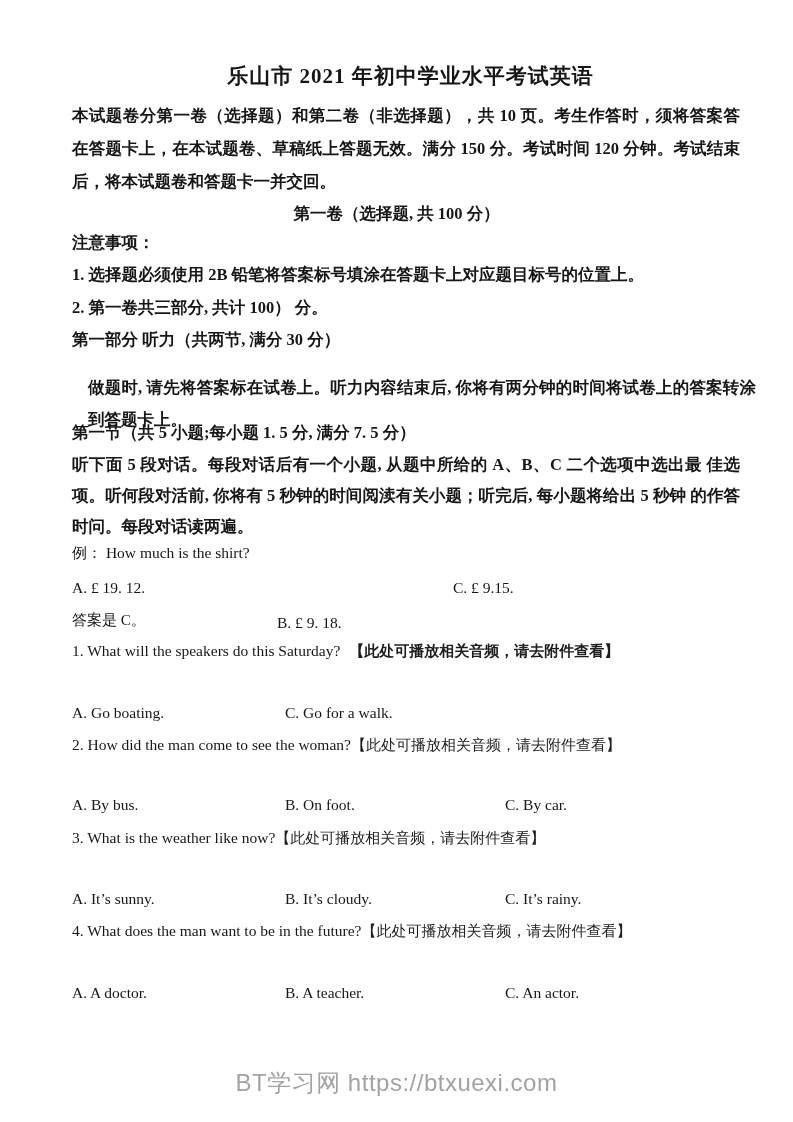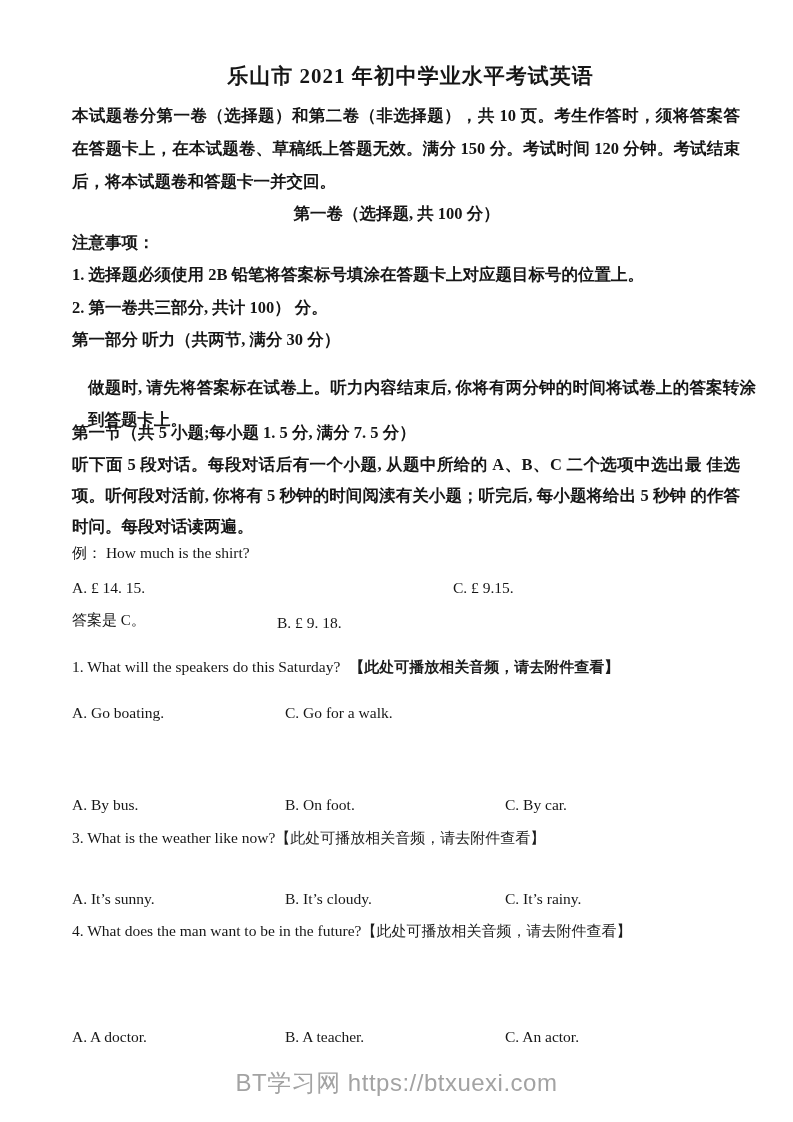--- a/index.html
+++ b/index.html
@@ -86,54 +86,57 @@
   <div class="blk cn-bold" style="top:422px;">第一节（共 5 小题;每小题 1. 5 分, 满分 7. 5 分）</div>
 
   <p class="blk para cn-bold lh31" style="top:449px; margin:0;">听下面 5 段对话。每段对话后有一个小题, 从题中所给的 A、B、C 二个选项中选出最 佳选项。听何段对活前, 你将有 5 秒钟的时间阅渎有关小题；听完后, 每小题将给出 5 秒钟 的作答时问。每段对话读两遍。</p>
 
   <div class="blk en-line" style="top:544px;">
     <span class="small-cn">例：</span>
     <span>How much is the shirt?</span>
   </div>
 
   <div class="blk opts-row" style="top:579px;">
-    <span class="ex-a">A. £ 14. 15.</span>
+    <span class="ex-a">A. £ 19. 12.</span>
     <span class="ex-b">B. £ 9. 18.</span>
     <span class="opt-c">C. £ 9.15.</span>
   </div>
 
   <div class="blk small-cn" style="top:611px;">答案是 C。</div>
 
-  <div class="blk en-line" style="top:642px;margin-top:16px;">
+  <div class="blk en-line" style="top:642px;">
     <span>1. What will the speakers do this Saturday?</span><span class="audio-note heavy">【此处可播放相关音频，请去附件查看】</span>
   </div>
   <div class="blk opts-row" style="top:704px;">
     <span class="opt-a">A. Go boating.</span>
     <span class="opt-c">C. Go for a walk.</span>
   </div>
 
+  <div class="blk en-line" style="top:736px;">
+    <span>2. How did the man come to see the woman?</span><span class="audio-note">【此处可播放相关音频，请去附件查看】</span>
+  </div>
   <div class="blk opts-row" style="top:796px;">
     <span class="opt-a">A. By bus.</span>
     <span class="opt-b">B. On foot.</span>
     <span class="opt-c">C. By car.</span>
   </div>
 
   <div class="blk en-line" style="top:829px;">
     <span>3. What is the weather like now?</span><span class="audio-note">【此处可播放相关音频，请去附件查看】</span>
   </div>
   <div class="blk opts-row" style="top:890px;">
     <span class="opt-a">A. It’s sunny.</span>
     <span class="opt-b">B. It’s cloudy.</span>
     <span class="opt-c">C. It’s rainy.</span>
   </div>
 
   <div class="blk en-line" style="top:922px;">
     <span>4. What does the man want to be in the future?</span><span class="audio-note">【此处可播放相关音频，请去附件查看】</span>
   </div>
-  <div class="blk opts-row" style="top:984px;margin-top:44px;">
+  <div class="blk opts-row" style="top:984px;">
     <span class="opt-a">A. A doctor.</span>
     <span class="opt-b">B. A teacher.</span>
     <span class="opt-c">C. An actor.</span>
   </div>
 
   <div class="blk full footer" style="top:1067px;">BT学习网 https://btxuexi.com</div>
 
 </div>
 
 </body></html>

